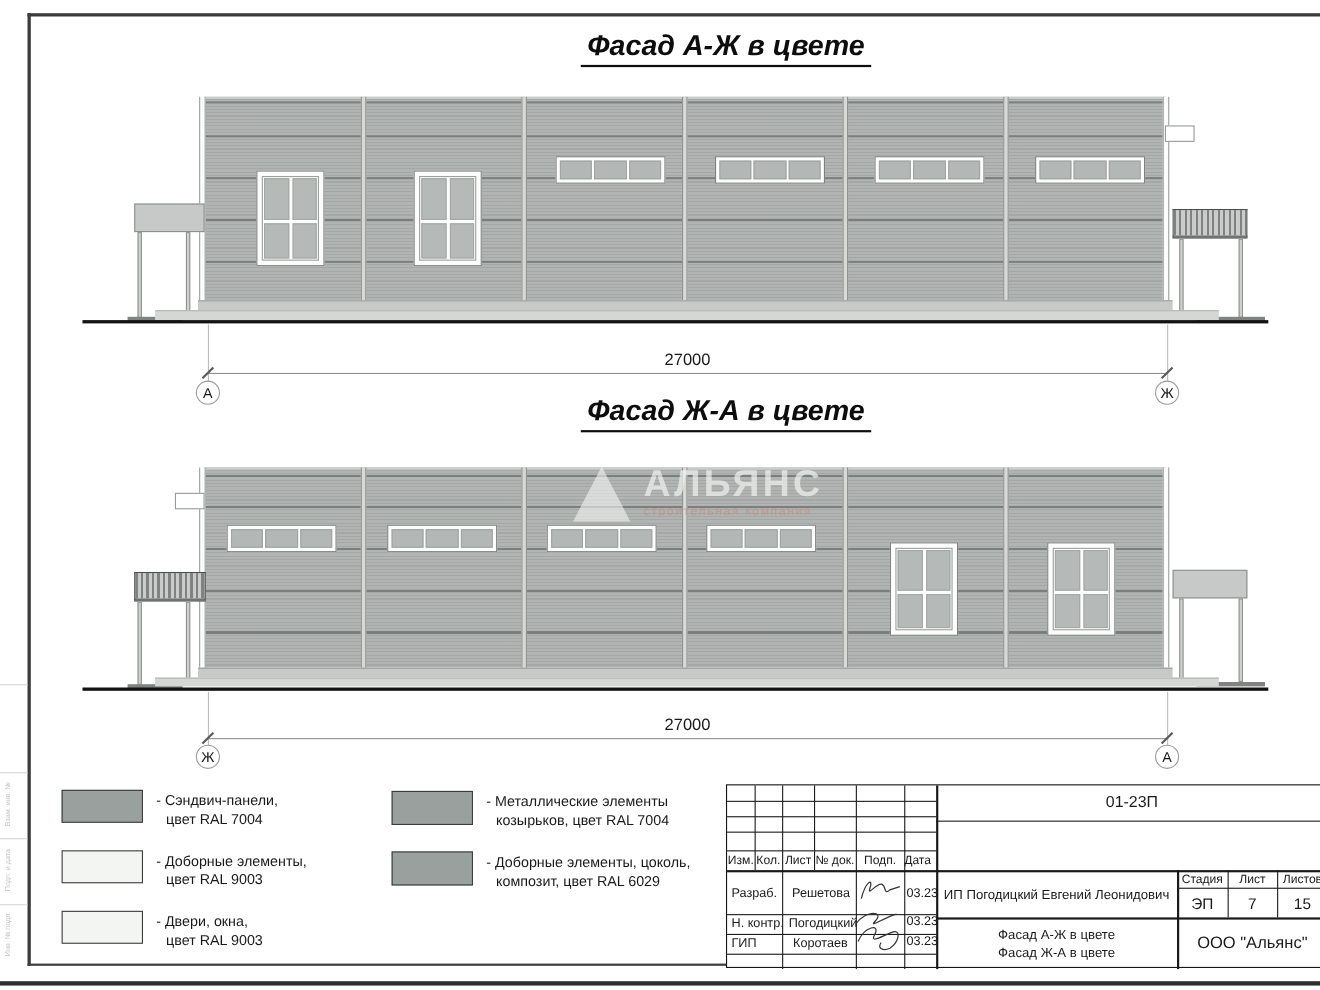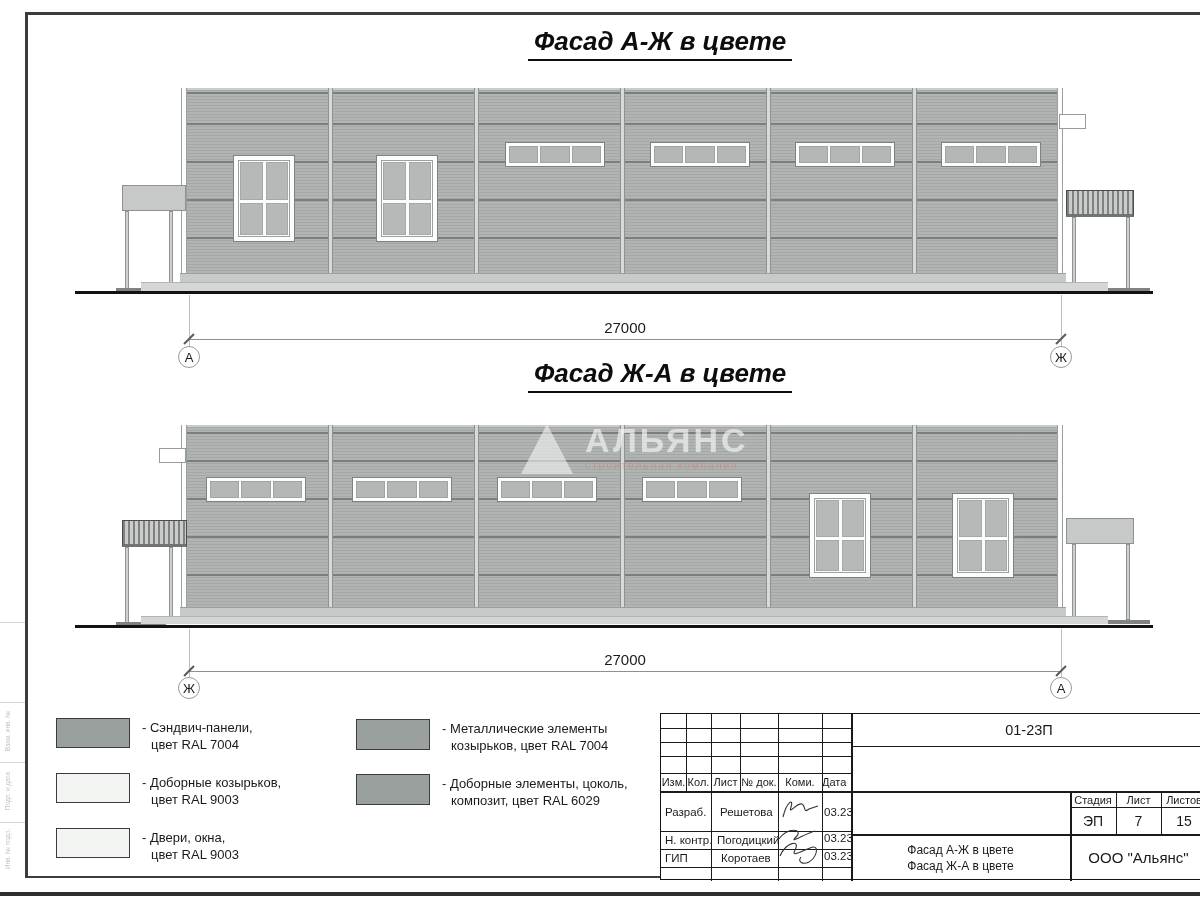--- a/index.html
+++ b/index.html
@@ -248,21 +248,21 @@
   <div class="axis" style="left:1050px;top:677px">А</div>
 
   <div>
     <div class="sw" style="left: 56px; top: 718px; width: 74px; height: 30px; background: rgb(154, 160, 158);"></div>
     <div class="ll" style="left:142px;top:719px">
       <div>- Сэндвич-панели,</div>
         <div class="l2">цвет RAL 7004</div>
     </div>
     <div class="sw" style="left: 56px; top: 773px; width: 74px; height: 30px; background: rgb(243, 245, 242);"></div>
     <div class="ll" style="left:142px;top:774px">
-      <div>- Доборные козырьков,</div>
+      <div>- Доборные элементы,</div>
         <div class="l2">цвет RAL 9003</div>
     </div>
     <div class="sw" style="left: 56px; top: 828px; width: 74px; height: 30px; background: rgb(243, 245, 242);"></div>
     <div class="ll" style="left:142px;top:829px">
       <div>- Двери, окна,</div>
         <div class="l2">цвет RAL 9003</div>
     </div>
     <div class="sw" style="left: 356px; top: 719px; width: 74px; height: 31px; background: rgb(154, 160, 158);"></div>
     <div class="ll" style="left:442px;top:720px">
       <div>- Металлические элементы</div>
@@ -295,41 +295,42 @@
     <div class="vl" style="left:161px;top:0;height:167px"></div>
     <div class="vl" style="left:190px;top:0;height:167px;width:1.6px"></div>
     <div class="vl" style="left:409px;top:77px;height:90px;width:1.6px"></div>
     <div class="vl" style="left:455px;top:77px;height:43px"></div>
     <div class="vl" style="left:500px;top:77px;height:43px"></div>
 
     <div class="tbh" style="left:0;top:62px;width:25px">Изм.</div>
     <div class="tbh" style="left:25px;top:62px;width:25px">Кол.</div>
     <div class="tbh" style="left:50px;top:62px;width:29px">Лист</div>
     <div class="tbh" style="left:79px;top:62px;width:38px">№ док.</div>
-    <div class="tbh" style="left:117px;top:62px;width:44px">Коми.</div>
+    <div class="tbh" style="left:117px;top:62px;width:44px">Подп.</div>
     <div class="tbh" style="left:161px;top:62px;width:16px">Дата</div>
 
     <div class="tbt" style="left:4px;top:92px">Разраб.</div>
     <div class="tbt" style="left:59px;top:92px">Решетова</div>
     <div class="tbt" style="left:163px;top:92px">03.23</div>
     <div class="tbt" style="left:4px;top:120px">Н. контр.</div>
     <div class="tbt" style="left:56px;top:120px">Погодицкий</div>
     <div class="tbt" style="left:163px;top:118px">03.23</div>
     <div class="tbt" style="left:4px;top:138px">ГИП</div>
     <div class="tbt" style="left:60px;top:138px">Коротаев</div>
     <div class="tbt" style="left:163px;top:136px">03.23</div>
 
     <svg class="sig" style="left:115px;top:79px" width="46" height="36" viewBox="0 0 46 36">
       <path d="M7 24 C11 8, 18 5, 15 14 C12 23, 21 9, 26 11 C30 13, 27 21, 33 16 L42 13" stroke="#333" stroke-width="1.1" fill="none"></path>
     </svg>
     <svg class="sig" style="left:112px;top:110px" width="52" height="46" viewBox="0 0 52 46">
       <path d="M5 16 C15 2, 31 5, 23 13 C15 21, 33 9, 42 7 M7 32 C13 18, 28 15, 22 26 C17 35, 32 25, 40 23 C46 22, 44 33, 36 38 C30 41, 24 38, 28 33" stroke="#333" stroke-width="1.1" fill="none"></path>
     </svg>
 
     <div class="tbc" style="left:190px;top:2px;width:356px;height:28px;font-size:14.5px">01-23П</div>
+    <div class="tbc" style="left:192px;top:80px;width:215px;height:38px;font-size:12px">ИП Погодицкий Евгений Леонидович</div>
     <div class="tbh" style="left:409px;top:80px;width:46px">Стадия</div>
     <div class="tbh" style="left:455px;top:80px;width:45px">Лист</div>
     <div class="tbh" style="left:500px;top:80px;width:46px">Листов</div>
     <div class="tbc" style="left:409px;top:93px;width:46px;height:27px;font-size:14px">ЭП</div>
     <div class="tbc" style="left:455px;top:93px;width:45px;height:27px;font-size:14px">7</div>
     <div class="tbc" style="left:500px;top:93px;width:46px;height:27px;font-size:14px">15</div>
     <div class="tbc" style="left:192px;top:122px;width:215px;height:43px;font-size:12px;line-height:16px;flex-direction:column">
       <div>Фасад А-Ж в цвете</div>
       <div>Фасад Ж-А в цвете</div>
     </div>

